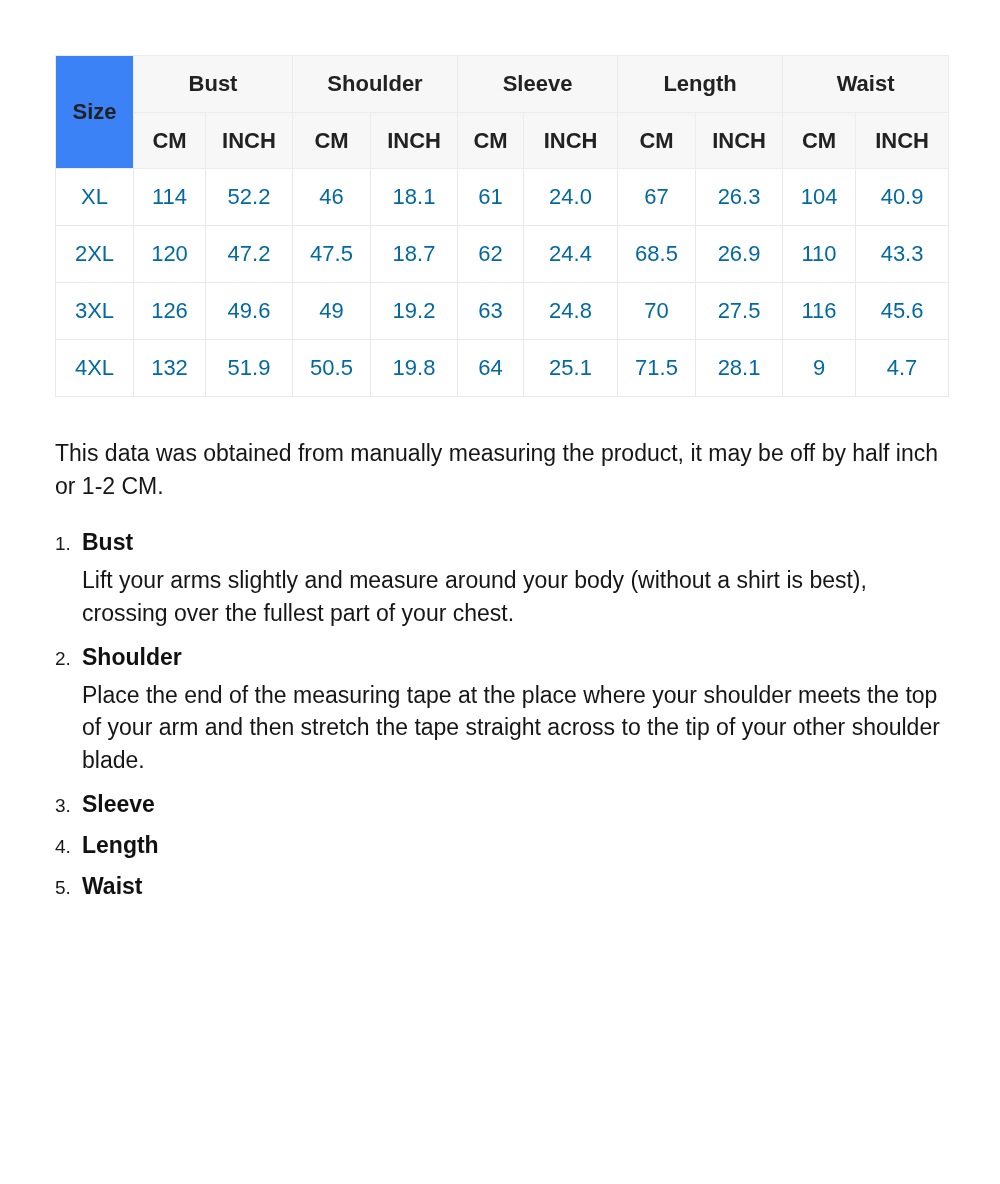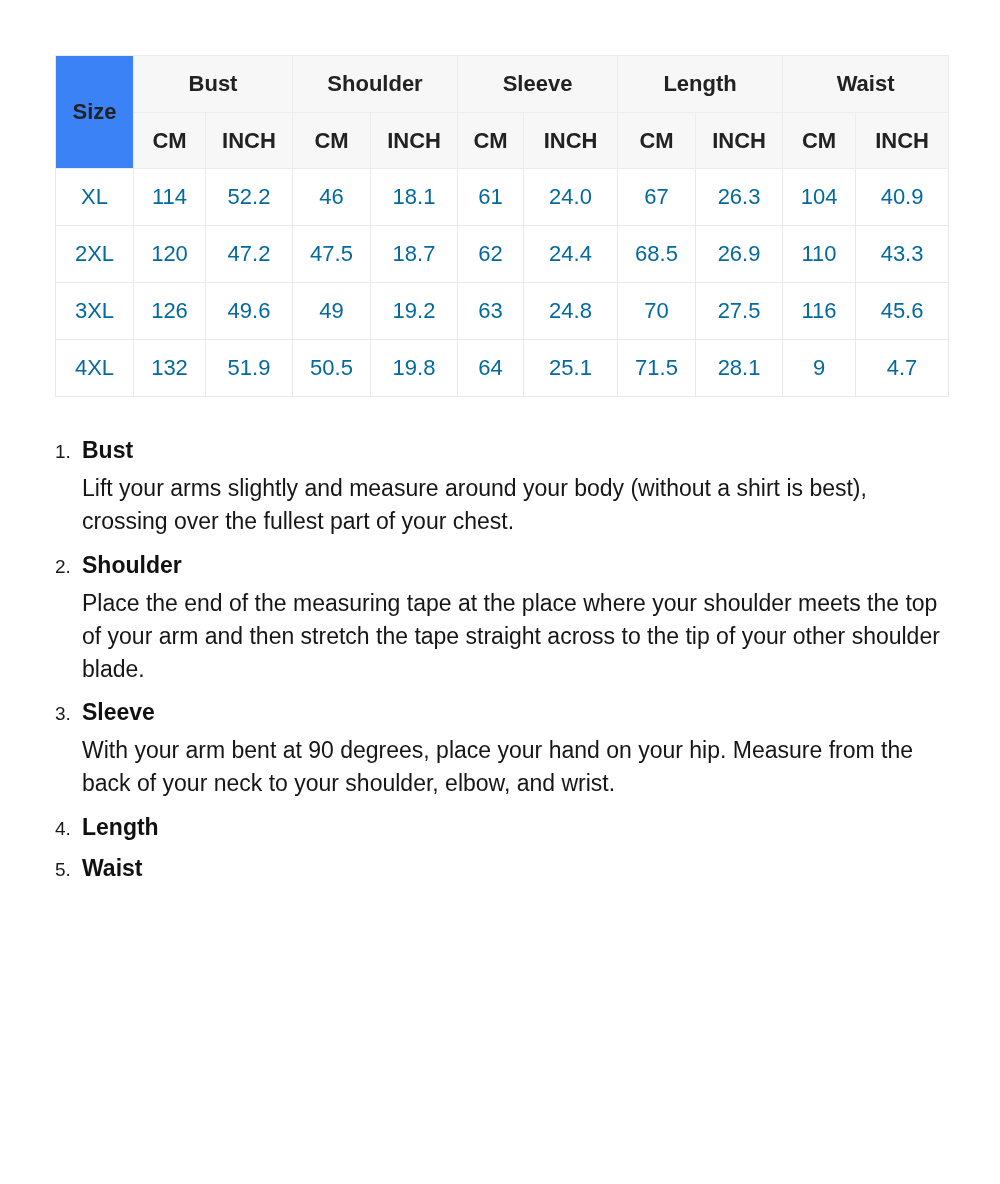--- a/index.html
+++ b/index.html
@@ -180,36 +180,36 @@
         <td>25.1</td>
         <td>71.5</td>
         <td>28.1</td>
         <td>9</td>
         <td>4.7</td>
       </tr>
     </tbody>
   </table>
 
   <div class="htm-section">
+    <p class="htm-intro">This data was obtained from manually measuring the product, it may be off by half inch or 1-2 CM.</p>
 
     <ol class="measure-list">
       <li>
         <span class="item-number">1.</span>
         <span class="item-term">Bust</span>
         <div class="item-desc">Lift your arms slightly and measure around your body (without a shirt is best), crossing over the fullest part of your chest.</div>
       </li>
       <li>
         <span class="item-number">2.</span>
         <span class="item-term">Shoulder</span>
         <div class="item-desc">Place the end of the measuring tape at the place where your shoulder meets the top of your arm and then stretch the tape straight across to the tip of your other shoulder blade.</div>
       </li>
       <li>
         <span class="item-number">3.</span>
         <span class="item-term">Sleeve</span>
-        <div class="item-desc">With your arm bent at 90 degrees, place your hand on your hip. Measure from the back of your neck to your shoulder, elbow, and wrist.</div>
       </li>
       <li>
         <span class="item-number">4.</span>
         <span class="item-term">Length</span>
       </li>
       <li>
         <span class="item-number">5.</span>
         <span class="item-term">Waist</span>
       </li>
     </ol>

